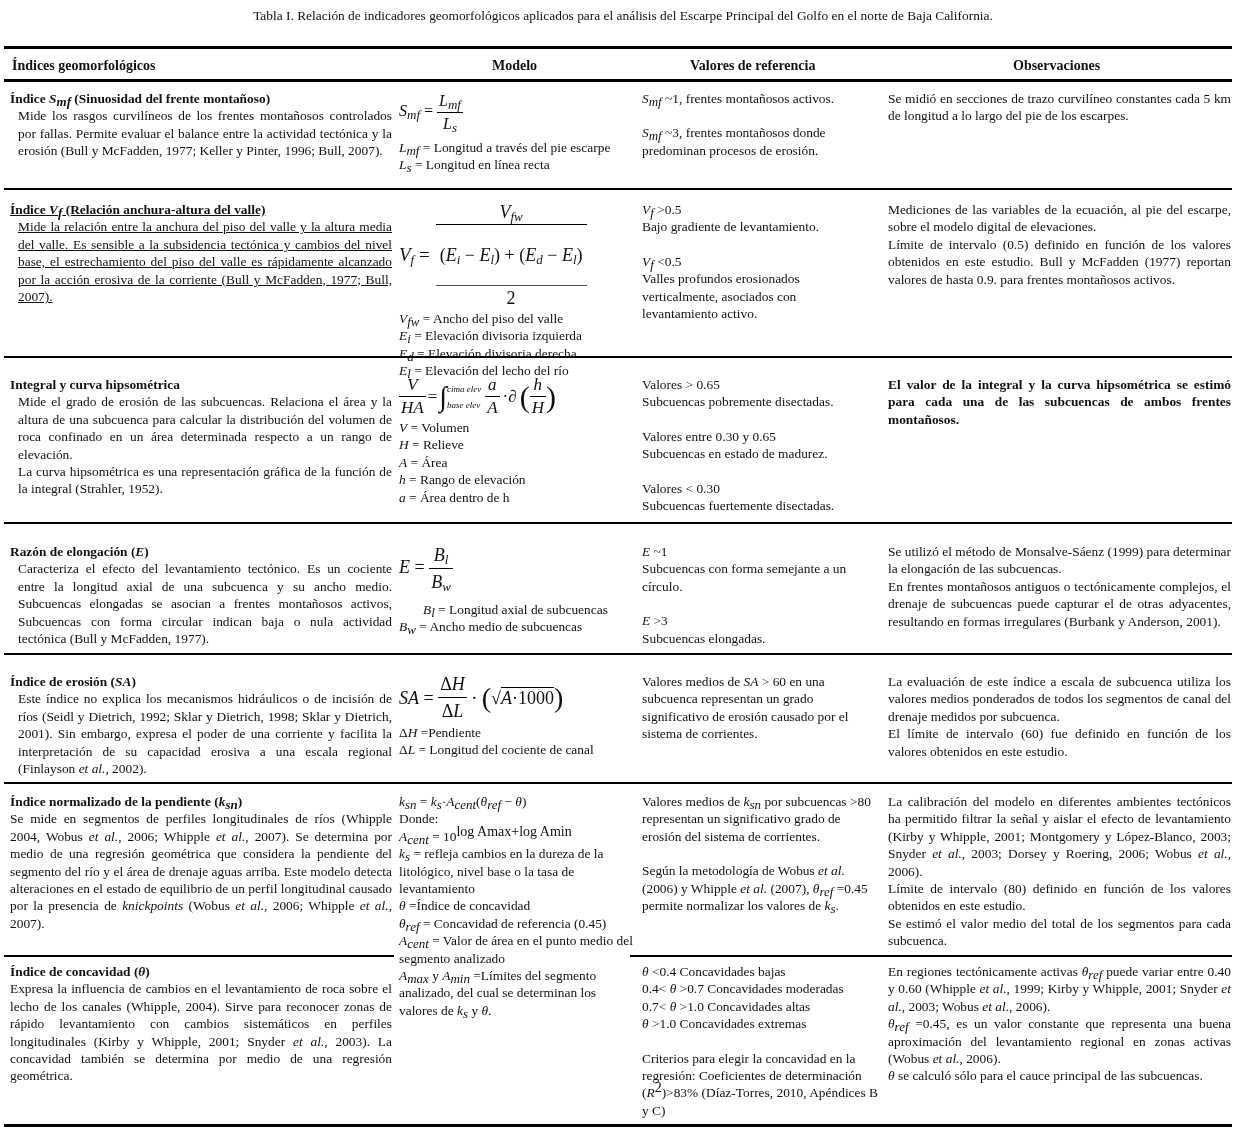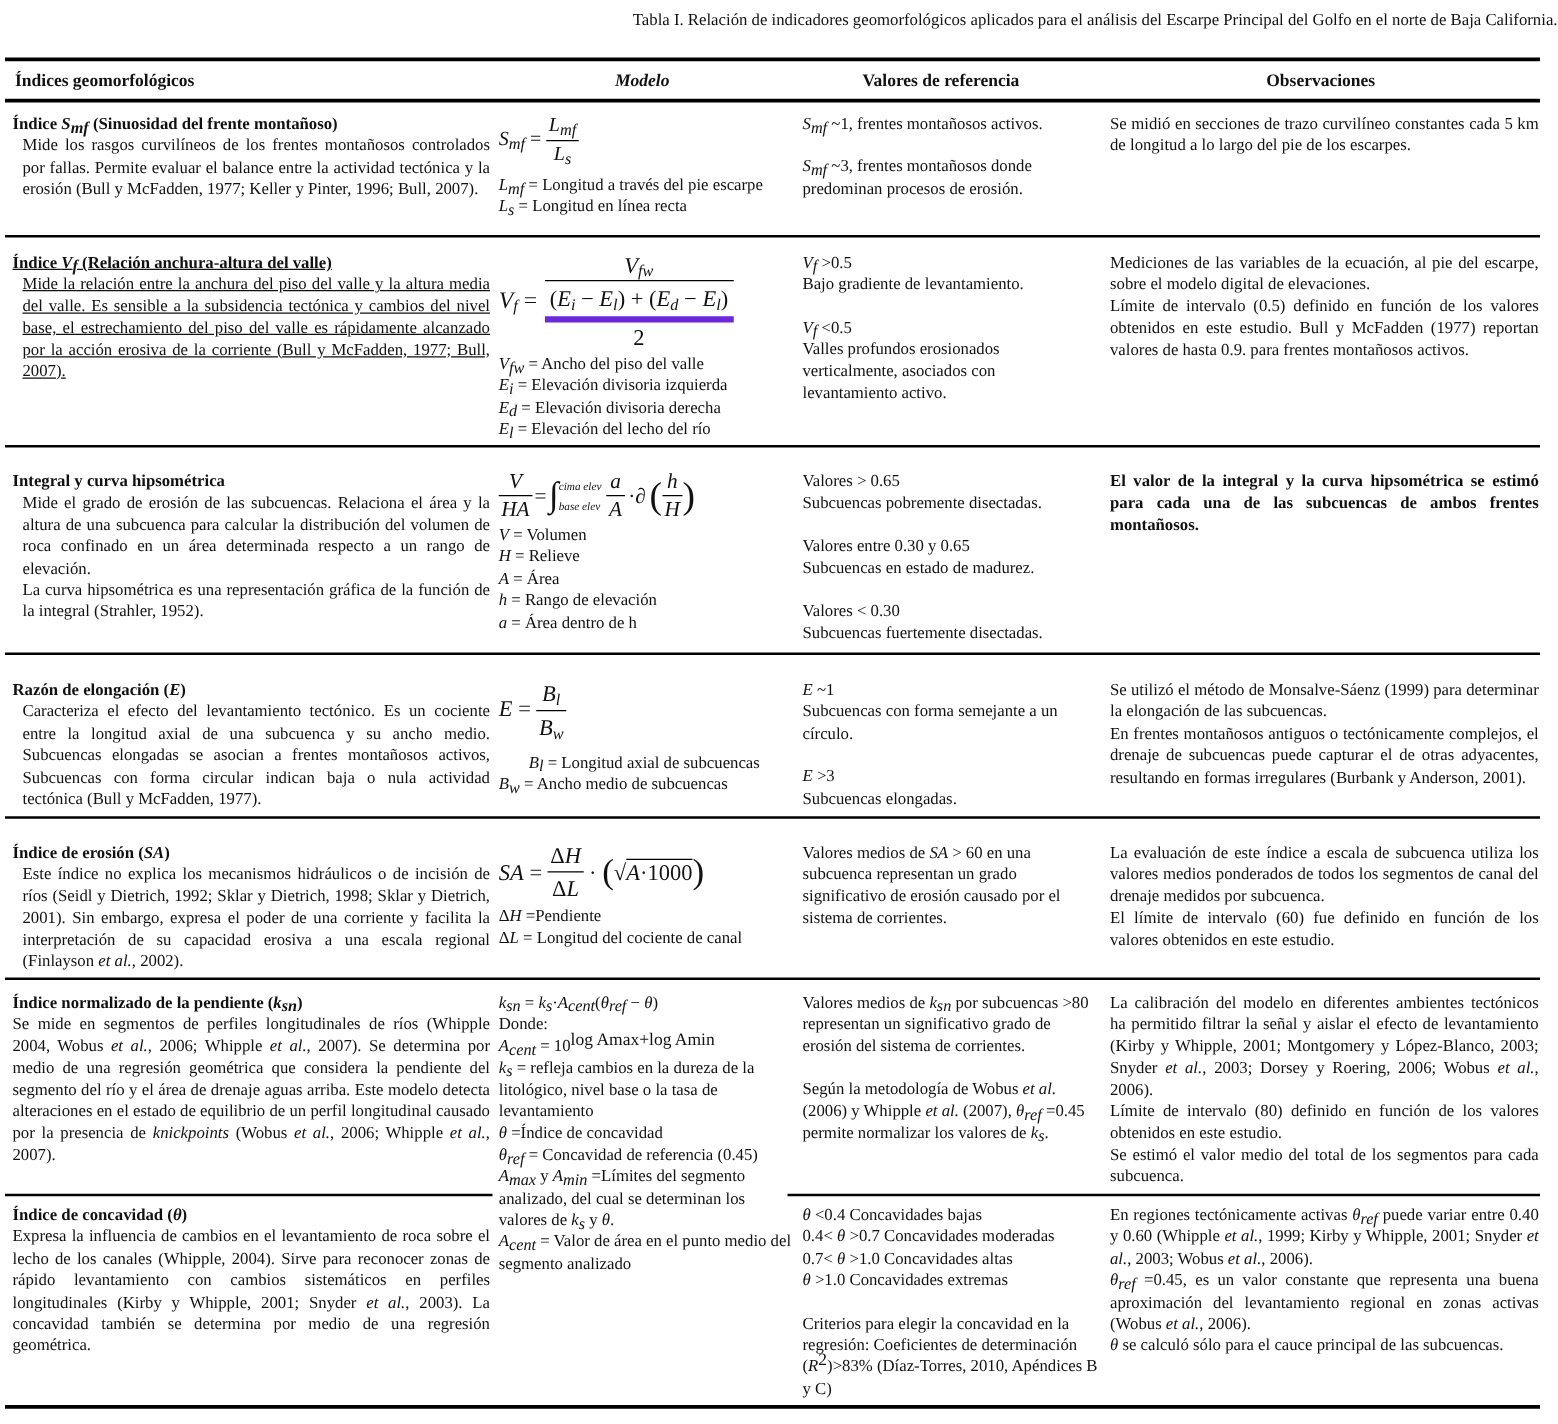--- a/index.html
+++ b/index.html
@@ -2,21 +2,21 @@
 <html><head>
   <meta charset="utf-8">
   <style>
     html, body { margin: 0; padding: 0; background: #ffffff; }
     body {
       width: 1246px; height: 1139px; position: relative; overflow: hidden;
       font-family: "Liberation Serif", "DejaVu Serif", serif;
       color: #111111; font-size: 13.4px; line-height: 17.4px;
     }
     .caption {
-      position: absolute; top: 7px; left: 0; width: 1246px; text-align: right;
+      position: absolute; top: 7px; left: 0; width: 1246px; text-align: center;
       font-size: 13.4px;
     }
     .rule { position: absolute; background: #000; }
     .rule.thick { height: 3px; }
     .rule.thin { height: 2px; }
     .hdr { position: absolute; top: 57px; font-weight: bold; font-size: 14px; }
     .cell { position: absolute; }
     .just { text-align: justify; }
     .title-b { font-weight: bold; }
     .indent { padding-left: 8px; }
@@ -30,21 +30,21 @@
     .eq-big { font-size: 19px; line-height: 26px; }
     .gap { height: 17px; }
   </style>
 </head>
 <body>
 
 <div class="caption">Tabla I. Relación de indicadores geomorfológicos aplicados para el análisis del Escarpe Principal del Golfo en el norte de Baja California.</div>
 
 <div class="rule thick" style="top:46px;left:4px;width:1228px;"></div>
 <div class="hdr" style="left:12px;">Índices geomorfológicos</div>
-<div class="hdr" style="left:492px;font-style:italic;">Modelo</div>
+<div class="hdr" style="left:492px;">Modelo</div>
 <div class="hdr" style="left:690px;">Valores de referencia</div>
 <div class="hdr" style="left:1013px;">Observaciones</div>
 <div class="rule thick" style="top:79px;left:4px;width:1228px;"></div>
 
 <div class="cell" style="left:10px;top:90px;width:382px;">
   <div class="title-b"><span>Índice </span><i>S</i><span class="sub"><i>mf</i></span><span> (Sinuosidad del frente montañoso)</span></div>
   <div class="just indent">Mide los rasgos curvilíneos de los frentes montañosos controlados por fallas. Permite evaluar el balance entre la actividad tectónica y la erosión (Bull y McFadden, 1977; Keller y Pinter, 1996; Bull, 2007).</div>
 </div>
 <div class="cell" style="left:399px;top:90px;width:235px;">
   <div class="eq" style="font-size:16px;">
@@ -63,21 +63,21 @@
 
 <div class="cell" style="left:10px;top:201px;width:382px;text-decoration:underline;">
   <div class="title-b"><span>Índice </span><i>V</i><span class="sub"><i>f</i></span><span> (Relación anchura-altura del valle)</span></div>
   <div class="just indent">Mide la relación entre la anchura del piso del valle y la altura media del valle. Es sensible a la subsidencia tectónica y cambios del nivel base, el estrechamiento del piso del valle es rápidamente alcanzado por la acción erosiva de la corriente (Bull y McFadden, 1977; Bull, 2007).</div>
 </div>
 <div class="cell" style="left:399px;top:200px;width:240px;">
   <div class="eq-big" style="display:flex;align-items:center;">
     <span style="margin-right:6px;"><i>V</i><span class="sub"><i>f</i></span> =</span>
     <span class="frac" style="font-size:18px;line-height:24px;">
       <span class="num" style="border:none;"><i>V</i><span class="sub"><i>fw</i></span></span>
-      <span style="display:block;border-top:1px solid #000;border-bottom:5px solid #6d28d9;padding:2px 4px;">(<i>E</i><span class="sub"><i>i</i></span> − <i>E</i><span class="sub"><i>l</i></span>) + (<i>E</i><span class="sub"><i>d</i></span> − <i>E</i><span class="sub"><i>l</i></span>)</span>
+      <span style="display:block;border-top:1px solid #000;border-bottom:1px solid #6d28d9;padding:18px 4px;">(<i>E</i><span class="sub"><i>i</i></span> − <i>E</i><span class="sub"><i>l</i></span>) + (<i>E</i><span class="sub"><i>d</i></span> − <i>E</i><span class="sub"><i>l</i></span>)</span>
       <span class="den">2</span>
     </span>
   </div>
   <div><i>V</i><span class="sub"><i>fw</i></span> <span>= Ancho del piso del valle</span></div>
   <div><i>E</i><span class="sub"><i>i</i></span> <span>= Elevación divisoria izquierda</span></div>
   <div><i>E</i><span class="sub"><i>d</i></span> <span>= Elevación divisoria derecha</span></div>
   <div><i>E</i><span class="sub"><i>l</i></span> <span>= Elevación del lecho del río</span></div>
 </div>
 <div class="cell" style="left:642px;top:201px;width:220px;">
   <div><i>V</i><span class="sub"><i>f</i></span> <span>&gt;0.5</span></div>
@@ -191,22 +191,22 @@
   <div class="title-b"><span>Índice normalizado de la pendiente (</span><i>k</i><span class="sub"><i>sn</i></span><span>)</span></div>
   <div class="just"><span>Se mide en segmentos de perfiles longitudinales de ríos (Whipple 2004, Wobus </span><i>et al.</i><span>, 2006; Whipple </span><i>et al.</i><span>, 2007). Se determina por medio de una regresión geométrica que considera la pendiente del segmento del río y el área de drenaje aguas arriba. Este modelo detecta alteraciones en el estado de equilibrio de un perfil longitudinal causado por la presencia de </span><i>knickpoints</i><span> (Wobus </span><i>et al.</i><span>, 2006; Whipple </span><i>et al.</i><span>, 2007).</span></div>
 </div>
 <div class="cell" style="left:399px;top:793px;width:238px;">
   <div><i>k</i><span class="sub"><i>sn</i></span> = <i>k</i><span class="sub"><i>s</i></span>·<i>A</i><span class="sub"><i>cent</i></span>(<i>θ</i><span class="sub"><i>ref</i></span> − <i>θ</i>)</div>
   <div>Donde:</div>
   <div><i>A</i><span class="sub"><i>cent</i></span> = 10<span class="sup">log Amax+log Amin</span></div>
   <div><i>k</i><span class="sub"><i>s</i></span> <span>= refleja cambios en la dureza de la litológico, nivel base o la tasa de levantamiento</span></div>
   <div><i>θ</i> <span>=Índice de concavidad</span></div>
   <div><i>θ</i><span class="sub"><i>ref</i></span> <span>= Concavidad de referencia (0.45)</span></div>
+  <div><i>A</i><span class="sub"><i>cent</i></span> <span>= Valor de área en el punto medio del segmento analizado</span></div>
   <div><i>A</i><span class="sub"><i>max</i></span> y <i>A</i><span class="sub"><i>min</i></span> <span>=Límites del segmento analizado, del cual se determinan los valores de</span> <i>k</i><span class="sub"><i>s</i></span> y <i>θ</i>.</div>
-  <div><i>A</i><span class="sub"><i>cent</i></span> <span>= Valor de área en el punto medio del segmento analizado</span></div>
 </div>
 <div class="cell" style="left:642px;top:793px;width:236px;">
   <div><span>Valores medios de </span><i>k</i><span class="sub"><i>sn</i></span><span> por subcuencas &gt;80 representan un significativo grado de erosión del sistema de corrientes.</span></div>
   <div class="gap"></div>
   <div><span>Según la metodología de Wobus </span><i>et al.</i><span> (2006) y Whipple </span><i>et al.</i><span> (2007), </span><i>θ</i><span class="sub"><i>ref</i></span> <span>=0.45 permite normalizar los valores de </span><i>k</i><span class="sub"><i>s</i></span>.</div>
 </div>
 <div class="cell just" style="left:888px;top:793px;width:343px;">
   <div><span>La calibración del modelo en diferentes ambientes tectónicos ha permitido filtrar la señal y aislar el efecto de levantamiento (Kirby y Whipple, 2001; Montgomery y López-Blanco, 2003; Snyder </span><i>et al.</i><span>, 2003; Dorsey y Roering, 2006; Wobus </span><i>et al.</i><span>, 2006).</span></div>
   <div>Límite de intervalo (80) definido en función de los valores obtenidos en este estudio.</div>
   <div>Se estimó el valor medio del total de los segmentos para cada subcuenca.</div>

